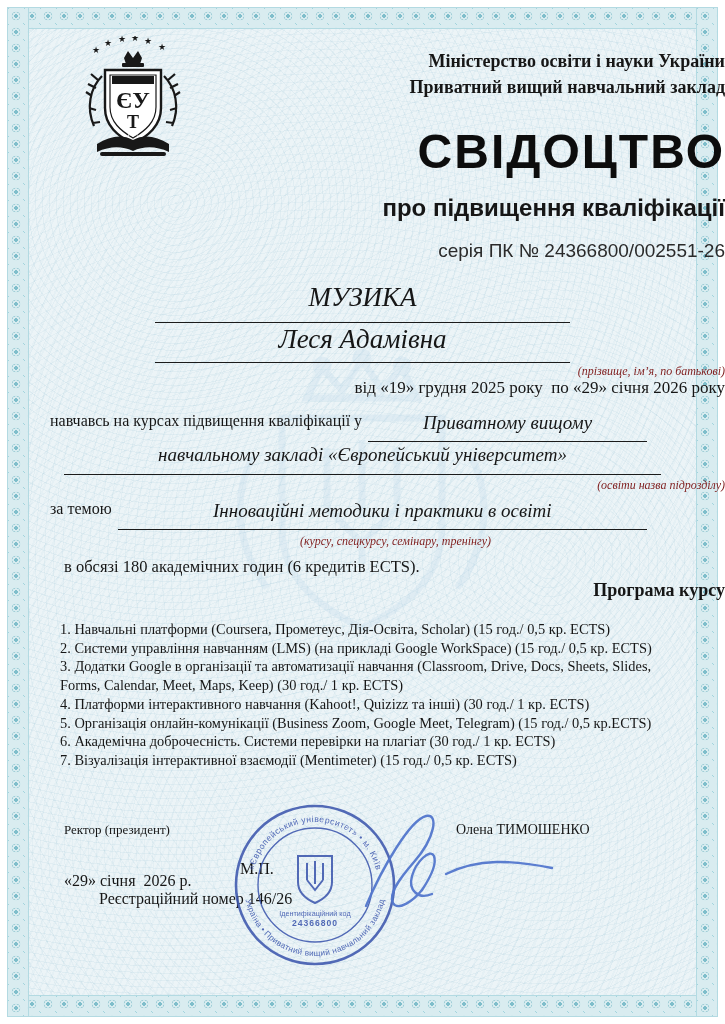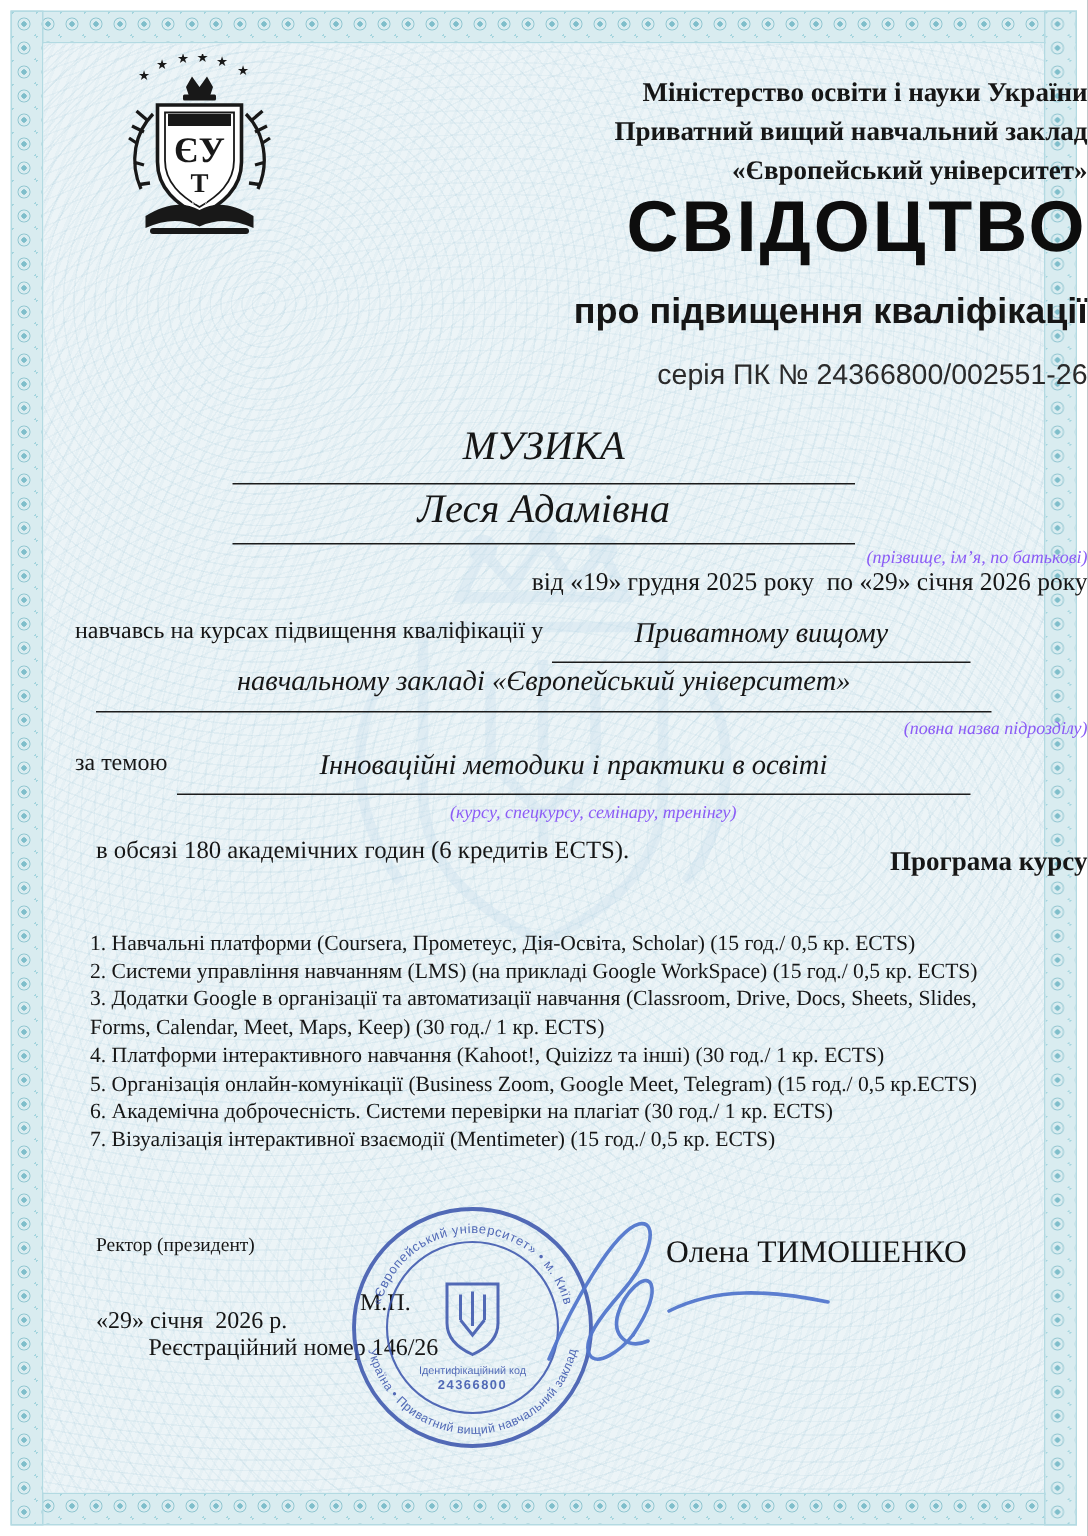--- a/index.html
+++ b/index.html
@@ -36,37 +36,37 @@
   .ctr{left:0;right:0;text-align:right;}
   .hdr{top:48px;font-weight:bold;font-size:18px;line-height:26px;}
   .title{top:124px;font-family:"Liberation Sans",sans-serif;font-weight:bold;font-size:48px;letter-spacing:2px;color:#0d0d0d;}
   .subtitle{top:194px;font-family:"Liberation Sans",sans-serif;font-weight:bold;font-size:24px;}
   .serial{top:240px;font-family:"Liberation Sans",sans-serif;font-size:19px;color:#2a2a2a;}
   .uline{border-bottom:1.6px solid #1b1b1b;}
   .name1{left:155px;width:415px;top:282px;height:40px;text-align:center;
          font-style:italic;font-size:27px;}
   .name2{left:155px;width:415px;top:324px;height:38px;text-align:center;
          font-style:italic;font-size:27px;}
-  .cap{font-style:italic;font-size:12px;color:#8b5cf6;}
+  .cap{font-style:italic;font-size:12px;color:#7f1d1d;}
   .cap1{top:364px;}
   .period{top:378px;font-size:17px;}
   .row{left:50px;width:597px;display:flex;font-size:16px;}
   .row .lbl{white-space:nowrap;padding-bottom:2px;}
   .row .fill{flex:1;text-align:center;font-style:italic;font-size:19px;padding-bottom:1px;margin-left:6px;}
   .row1{top:412px;height:30px;}
   .row2{left:64px;width:597px;top:444px;height:30px;text-align:center;font-style:italic;font-size:19px;}
   .cap2{top:478px;}
   .row3{top:500px;height:30px;}
   .cap3{left:130px;width:531px;top:534px;text-align:center;}
   .volume{left:64px;top:557px;font-size:16.5px;}
-  .progtitle{top:564px;font-weight:bold;font-size:18px;}
+  .progtitle{top:580px;font-weight:bold;font-size:18px;}
   .prog{left:60px;width:610px;top:620px;font-size:14.4px;line-height:18.7px;}
   .prog p{margin:0;}
   .rector{left:64px;top:822px;font-size:13px;}
-  .signer{left:444px;top:822px;font-size:21px;font-family:Liberation Serif, serif;}
+  .signer{left:456px;top:822px;font-size:14px;font-family:Liberation Serif, serif;}
   .mp{left:240px;top:860px;font-size:16px;}
   .date{left:64px;top:872px;font-size:16px;}
   .reg{left:64px;top:890px;font-size:16px;margin-left:35px;}
   .logo{left:72px;top:36px;width:122px;height:130px;}
   .stamp{left:230px;top:800px;width:170px;height:170px;z-index:3;}
   .sig{left:338px;top:804px;width:252px;height:128px;z-index:4;}
   svg text{font-family:"Liberation Serif",serif;}
   .stamp text{font-family:"Liberation Sans",sans-serif;}
 </style>
 </head>
@@ -121,38 +121,37 @@
       <rect x="28" y="116" width="66" height="4" rx="2"></rect>
     </g>
     <text x="61" y="72" text-anchor="middle" font-weight="bold" font-size="24" fill="#181818">ЄУ</text>
     <text x="61" y="92" text-anchor="middle" font-weight="bold" font-size="18" fill="#181818">Т</text>
     <text x="61" y="100" text-anchor="middle" font-size="6" fill="#ffffff">1997</text>
   </svg>
 
   <div class="abs ctr hdr">
     <div>Міністерство освіти і науки України</div>
     <div>Приватний вищий навчальний заклад</div>
-    <div>«Європейський університет»</div>
   </div>
 
   <div class="abs ctr title">СВІДОЦТВО</div>
   <div class="abs ctr subtitle">про підвищення кваліфікації</div>
   <div class="abs ctr serial">серія ПК № 24366800/002551-26</div>
 
   <div class="abs name1 uline">МУЗИКА</div>
   <div class="abs name2 uline">Леся Адамівна</div>
   <div class="abs ctr cap cap1">(прізвище, ім’я, по батькові)</div>
   <div class="abs ctr period">від «19» грудня 2025 року &nbsp;по «29» січня 2026 року</div>
 
   <div class="abs row row1">
     <span class="lbl">навчавсь на курсах підвищення кваліфікації у</span>
     <span class="fill uline">Приватному вищому</span>
   </div>
   <div class="abs row2 uline">навчальному закладі «Європейський університет»</div>
-  <div class="abs ctr cap cap2">(повна назва підрозділу)</div>
+  <div class="abs ctr cap cap2">(освіти назва підрозділу)</div>
 
   <div class="abs row row3">
     <span class="lbl">за темою</span>
     <span class="fill uline">Інноваційні методики і практики в освіті</span>
   </div>
   <div class="abs cap cap3">(курсу, спецкурсу, семінару, тренінгу)</div>
 
   <div class="abs volume">в обсязі 180 академічних годин (6 кредитів ECTS).</div>
 
   <div class="abs ctr progtitle">Програма курсу</div>

